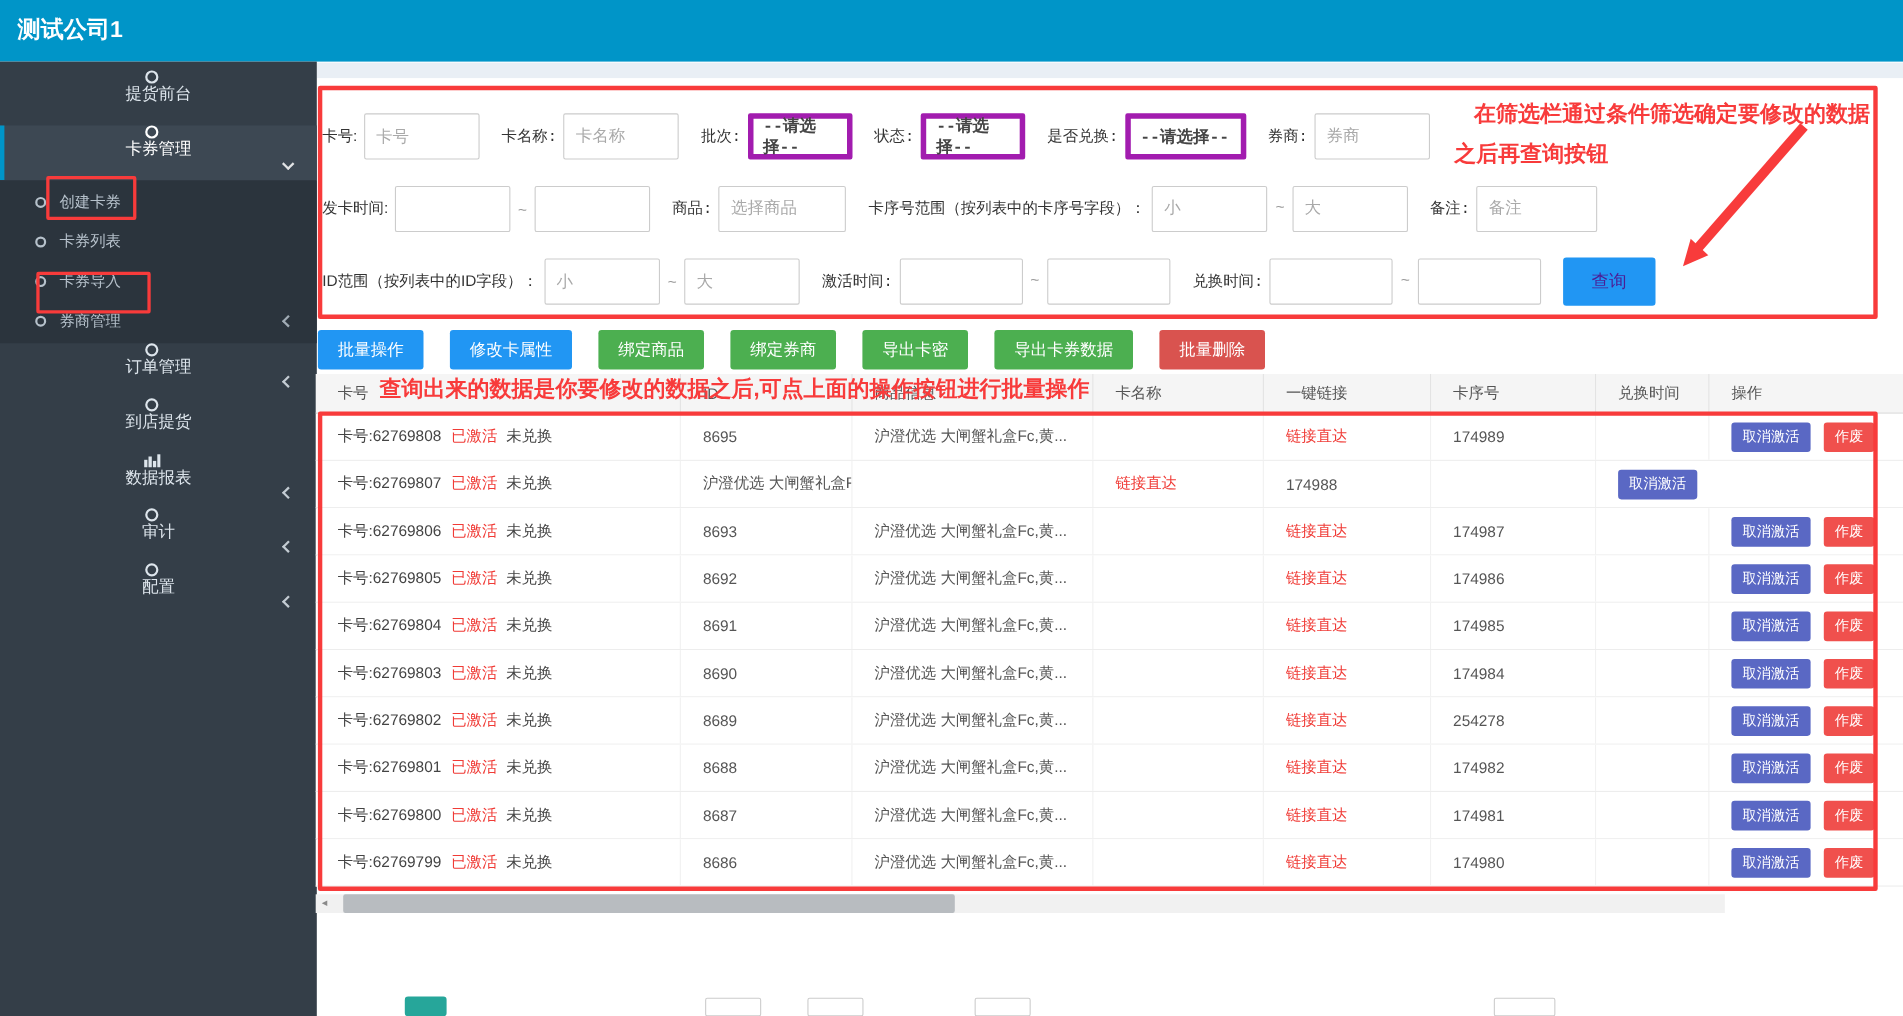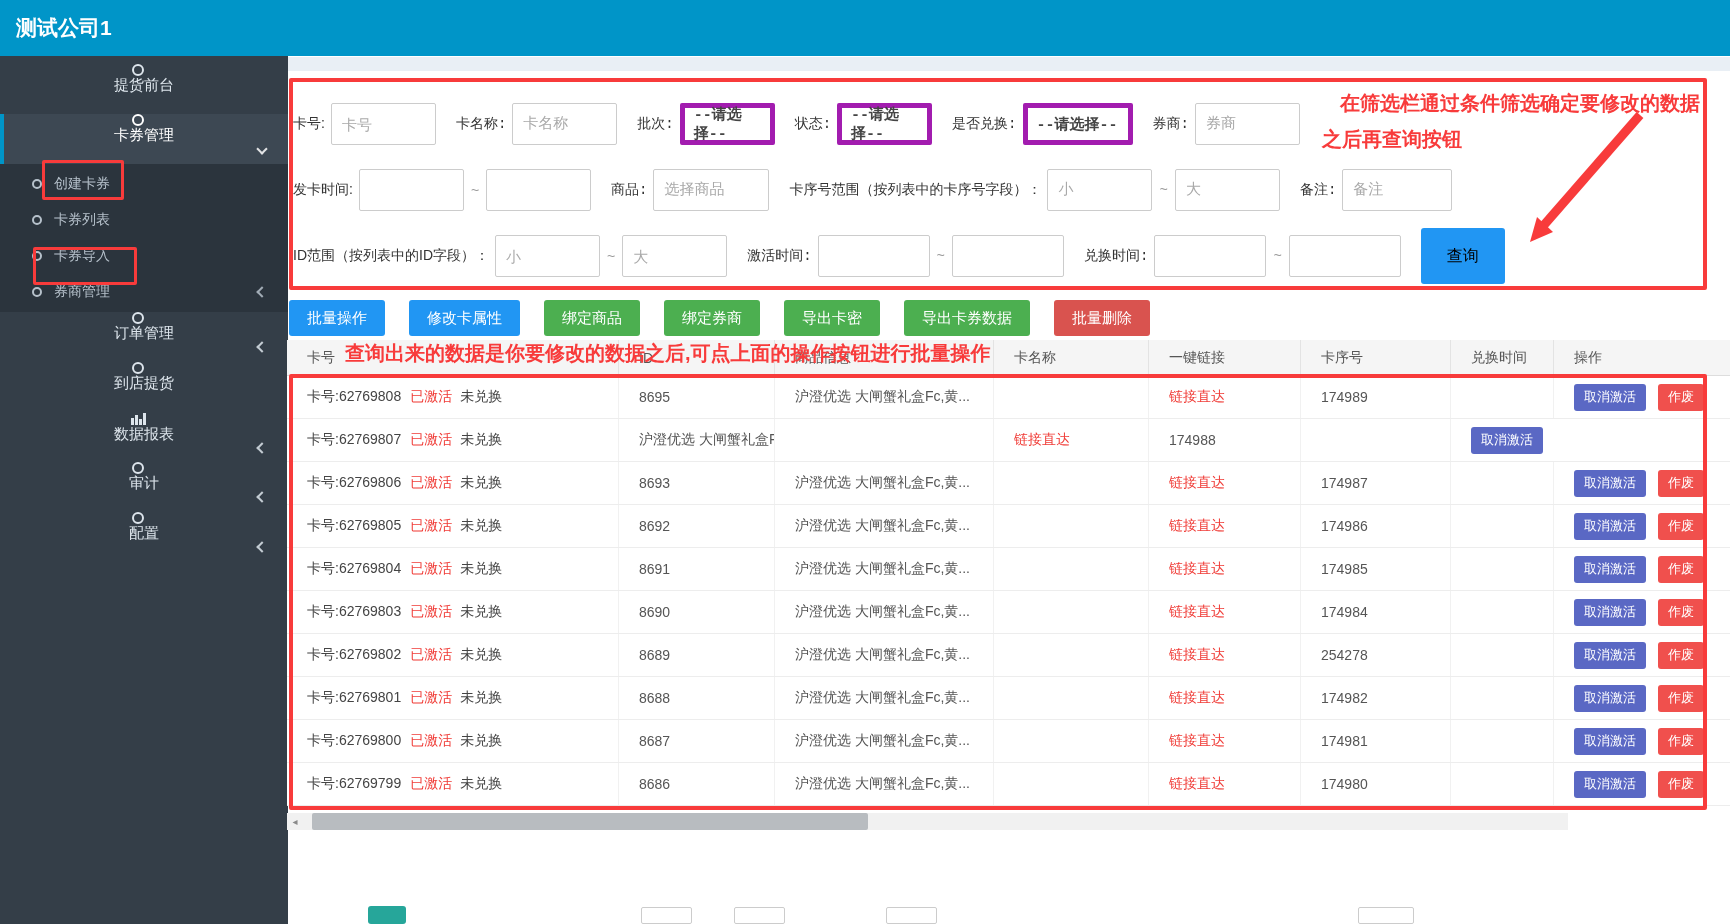--- a/index.html
+++ b/index.html
@@ -34,22 +34,22 @@
   .fgroup { display:flex; align-items:center; }
   .fgroup + .fgroup { margin-left:20px;font-family:Liberation Mono, monospace; }
   .flabel { font-size:14px; color:#333; margin-right:6px; white-space:nowrap; }
   .fin { height:42px; border:1px solid #ccc; border-radius:2px; font-size:15px; color:#555;
          padding:0 10px; font-family:inherit; outline:none; background:#fff; }
   .fin::placeholder { color:#a9a9a9; }
   .fsel { height:42px; border:5px solid #a21caf; border-radius:2px; font-size:15px; font-weight:bold;
           color:#444; padding:0 9px; display:flex; align-items:center; background:#fff; }
   .tilde { color:#999; margin:0 7px; font-size:14px; }
   .w105{width:105px;} .w95{width:95px;} .w110{width:110px;} .w112{width:112px;} .w145{width:116px;}
-  .search-btn { width:84px; height:56px; margin-left:20px; background:#2196f3; border:none; border-radius:3px;
-                color:#000000; font-size:16px; font-family:inherit; cursor:pointer; }
+  .search-btn { width:84px; height:44px; margin-left:20px; background:#2196f3; border:none; border-radius:3px;
+                color:#4c1d95; font-size:16px; font-family:inherit; cursor:pointer; }
 
   
   .actions { position:absolute; left:289px; top:300px; display:flex; gap:24px; }
   .btn { display:inline-flex; align-items:center; justify-content:center; height:36px; padding:0 18px;
          color:#fff; font-size:15px; border:none; border-radius:3px; cursor:pointer; font-family:inherit; }
   .btn.blue  { background:#2196f3; }
   .btn.green { background:#4caf50; }
   .btn.red   { background:#d9534f; }
 
   

